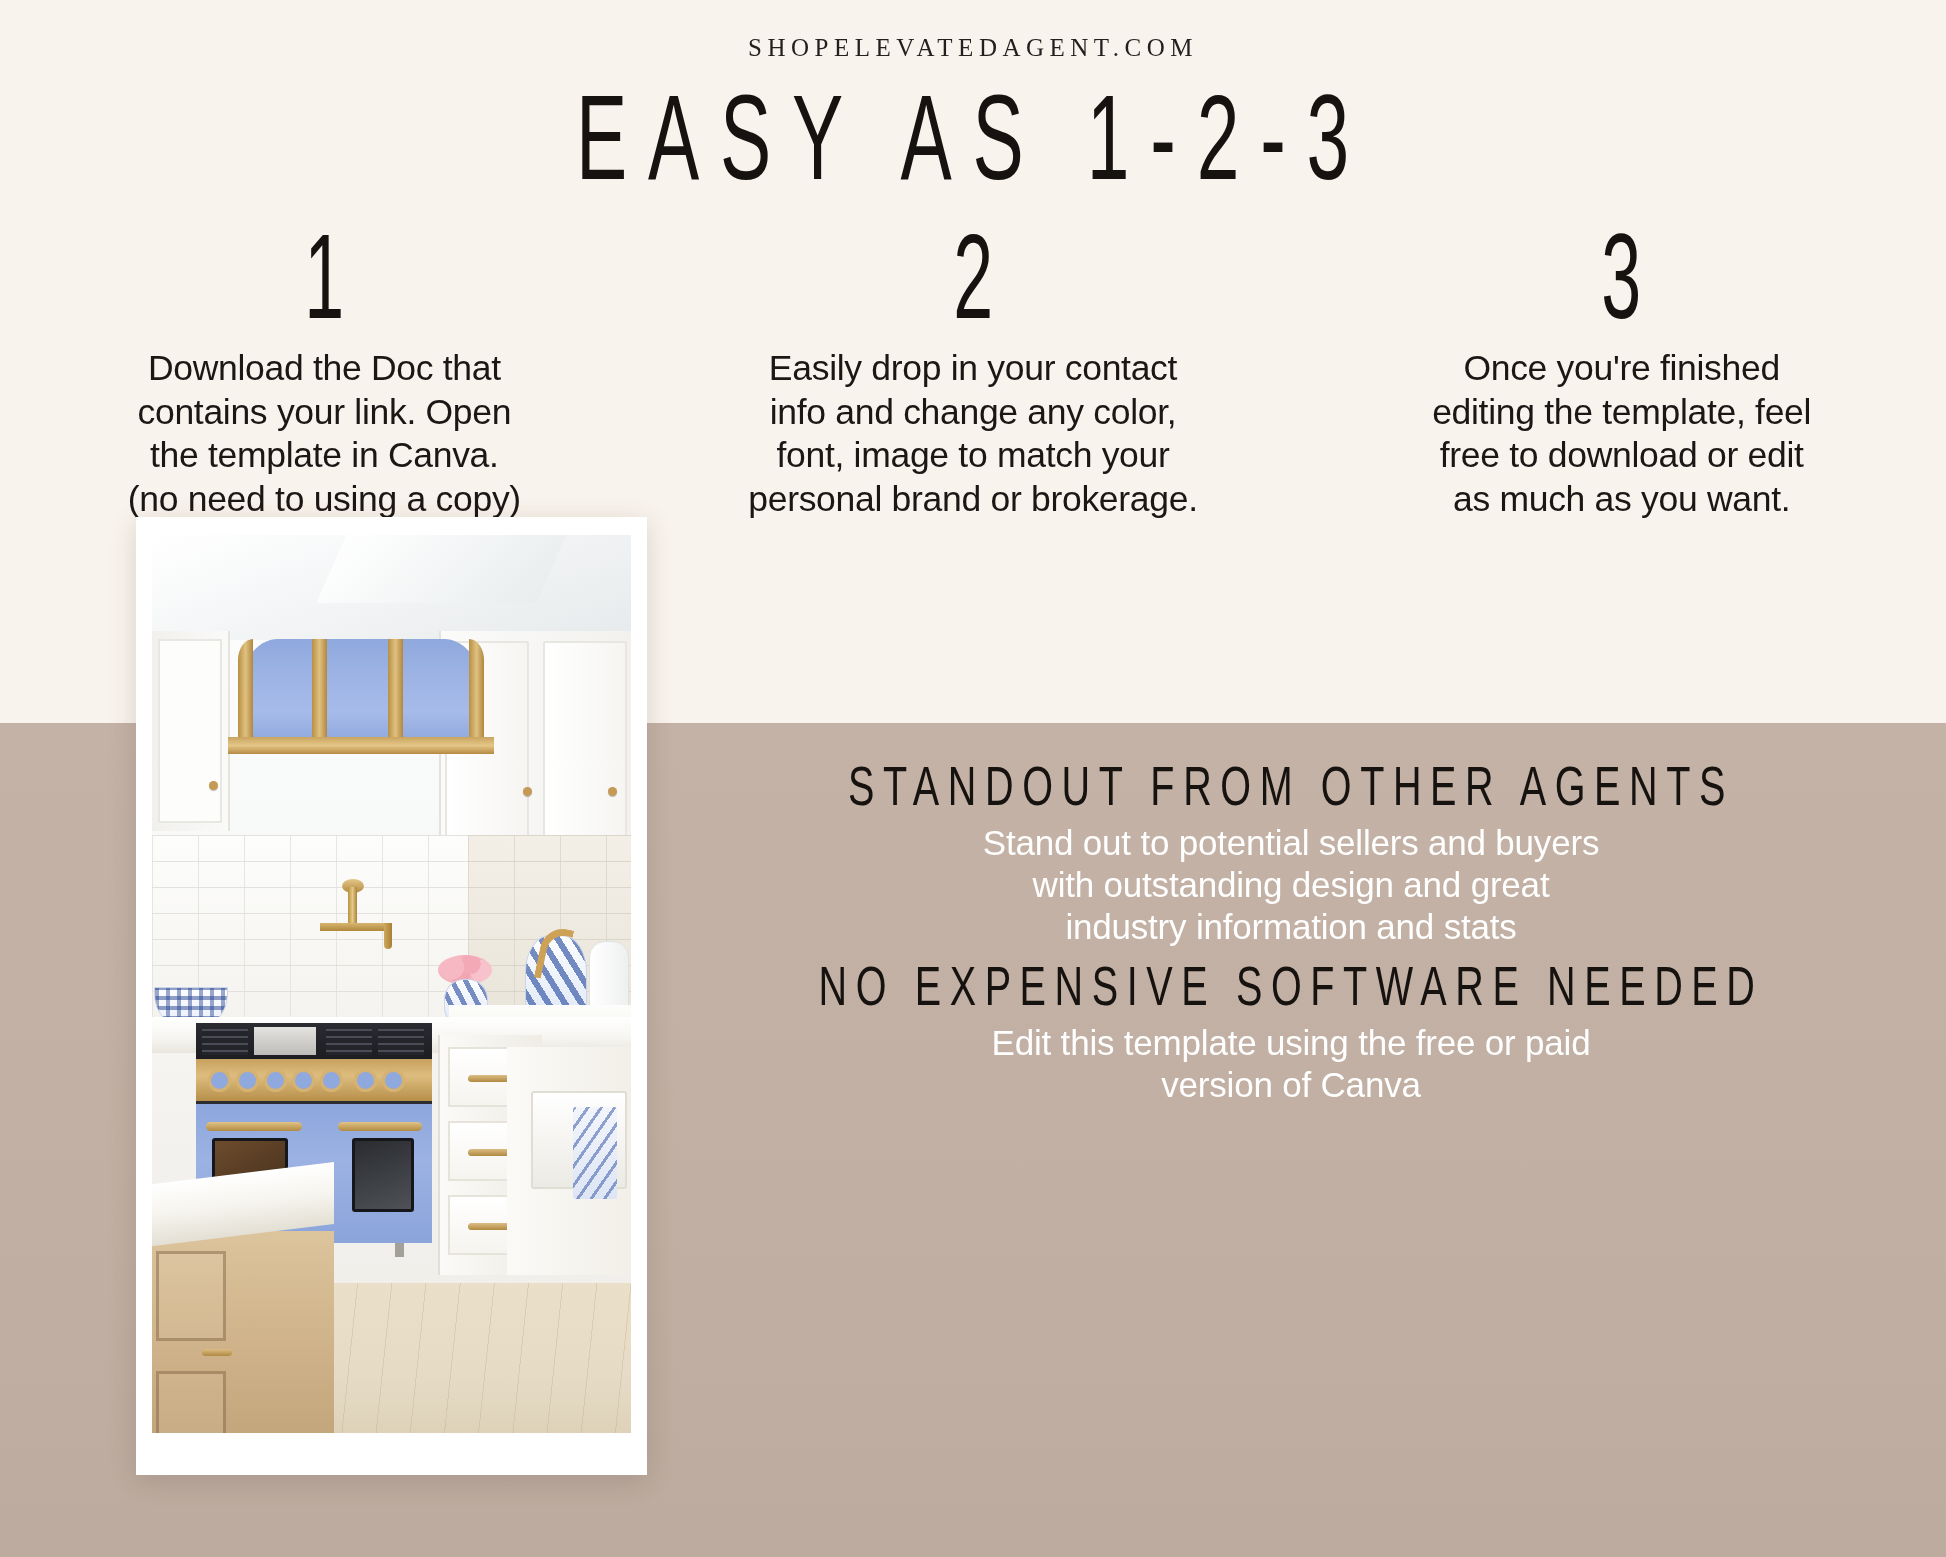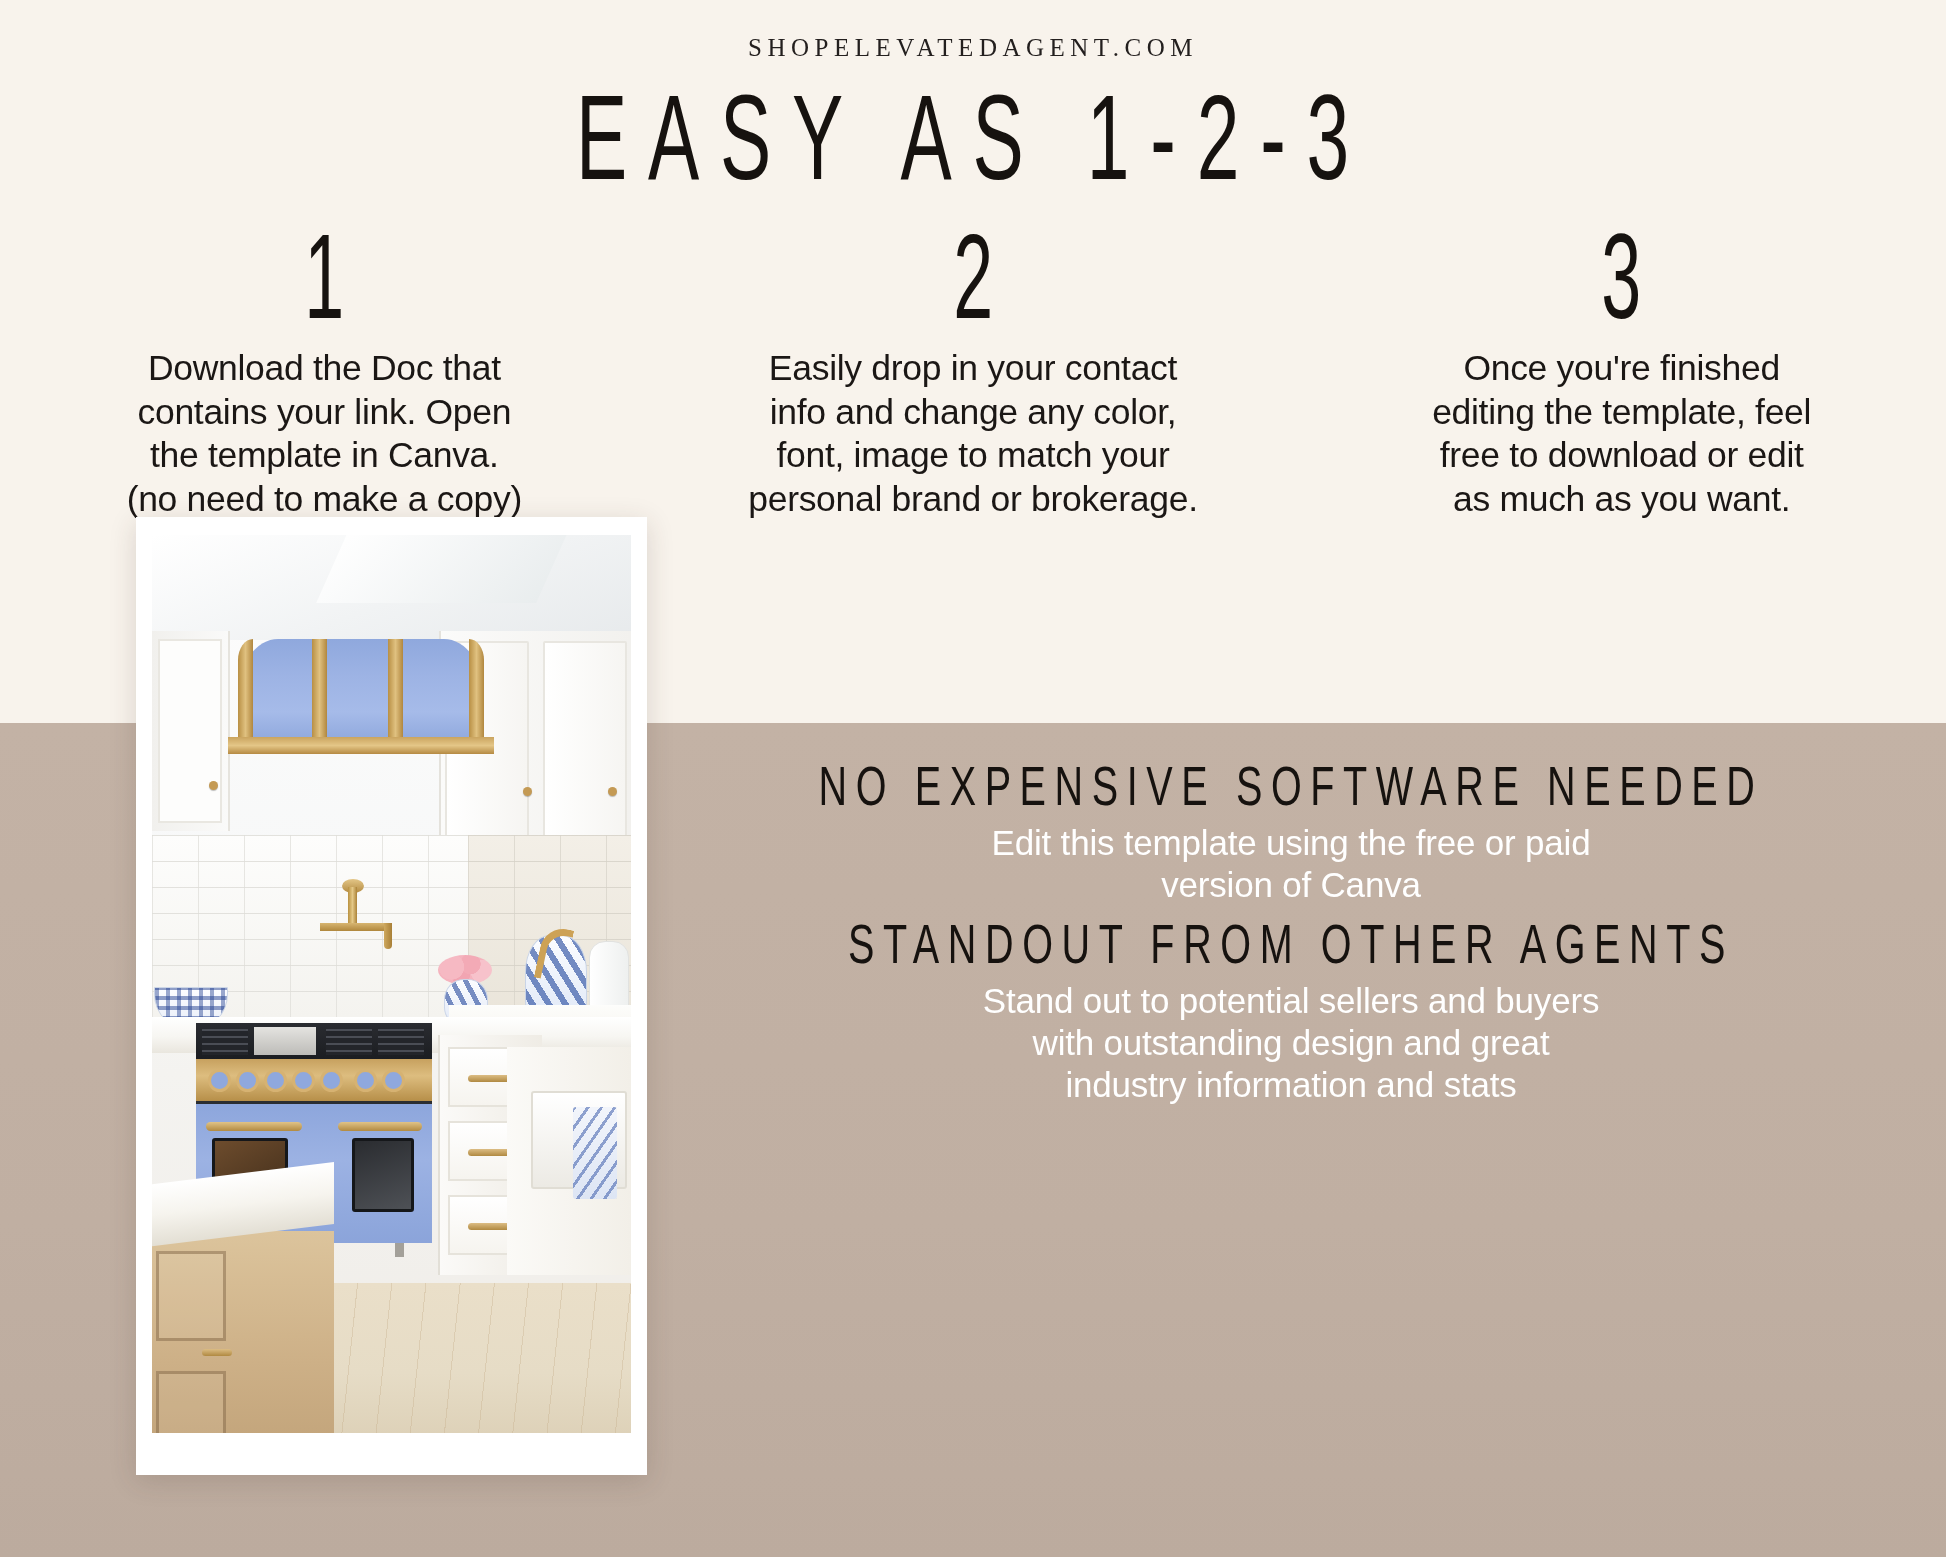--- a/index.html
+++ b/index.html
@@ -425,21 +425,21 @@
 
 <div id="main-headline">EASY AS 1-2-3</div>
 
 <div id="steps">
 
   <div class="step">
     <div class="step-num">1</div>
     <div class="step-body">Download the Doc that
 contains your link. Open
 the template in Canva.
-(no need to make a copy)</div>
+(no need to using a copy)</div>
   </div>
 
   <div class="step">
     <div class="step-num">2</div>
     <div class="step-body">Easily drop in your contact
 info and change any color,
 font, image to match your
 personal brand or brokerage.</div>
   </div>
 
@@ -555,27 +555,27 @@
       <div class="k-island-top"></div>
     </div>
 
 
   </div>
 </div>
 
 <div id="features">
 
   <div class="feature">
-    <div class="feature-head">NO EXPENSIVE SOFTWARE NEEDED</div>
-    <div class="feature-body">Edit this template using the free or paid
-version of Canva</div>
-  </div>
-
-  <div class="feature">
     <div class="feature-head">STANDOUT FROM OTHER AGENTS</div>
     <div class="feature-body">Stand out to potential sellers and buyers
 with outstanding design and great
 industry information and stats</div>
   </div>
 
+  <div class="feature">
+    <div class="feature-head">NO EXPENSIVE SOFTWARE NEEDED</div>
+    <div class="feature-body">Edit this template using the free or paid
+version of Canva</div>
+  </div>
+
 
 
 </div>
 
 </body></html>

